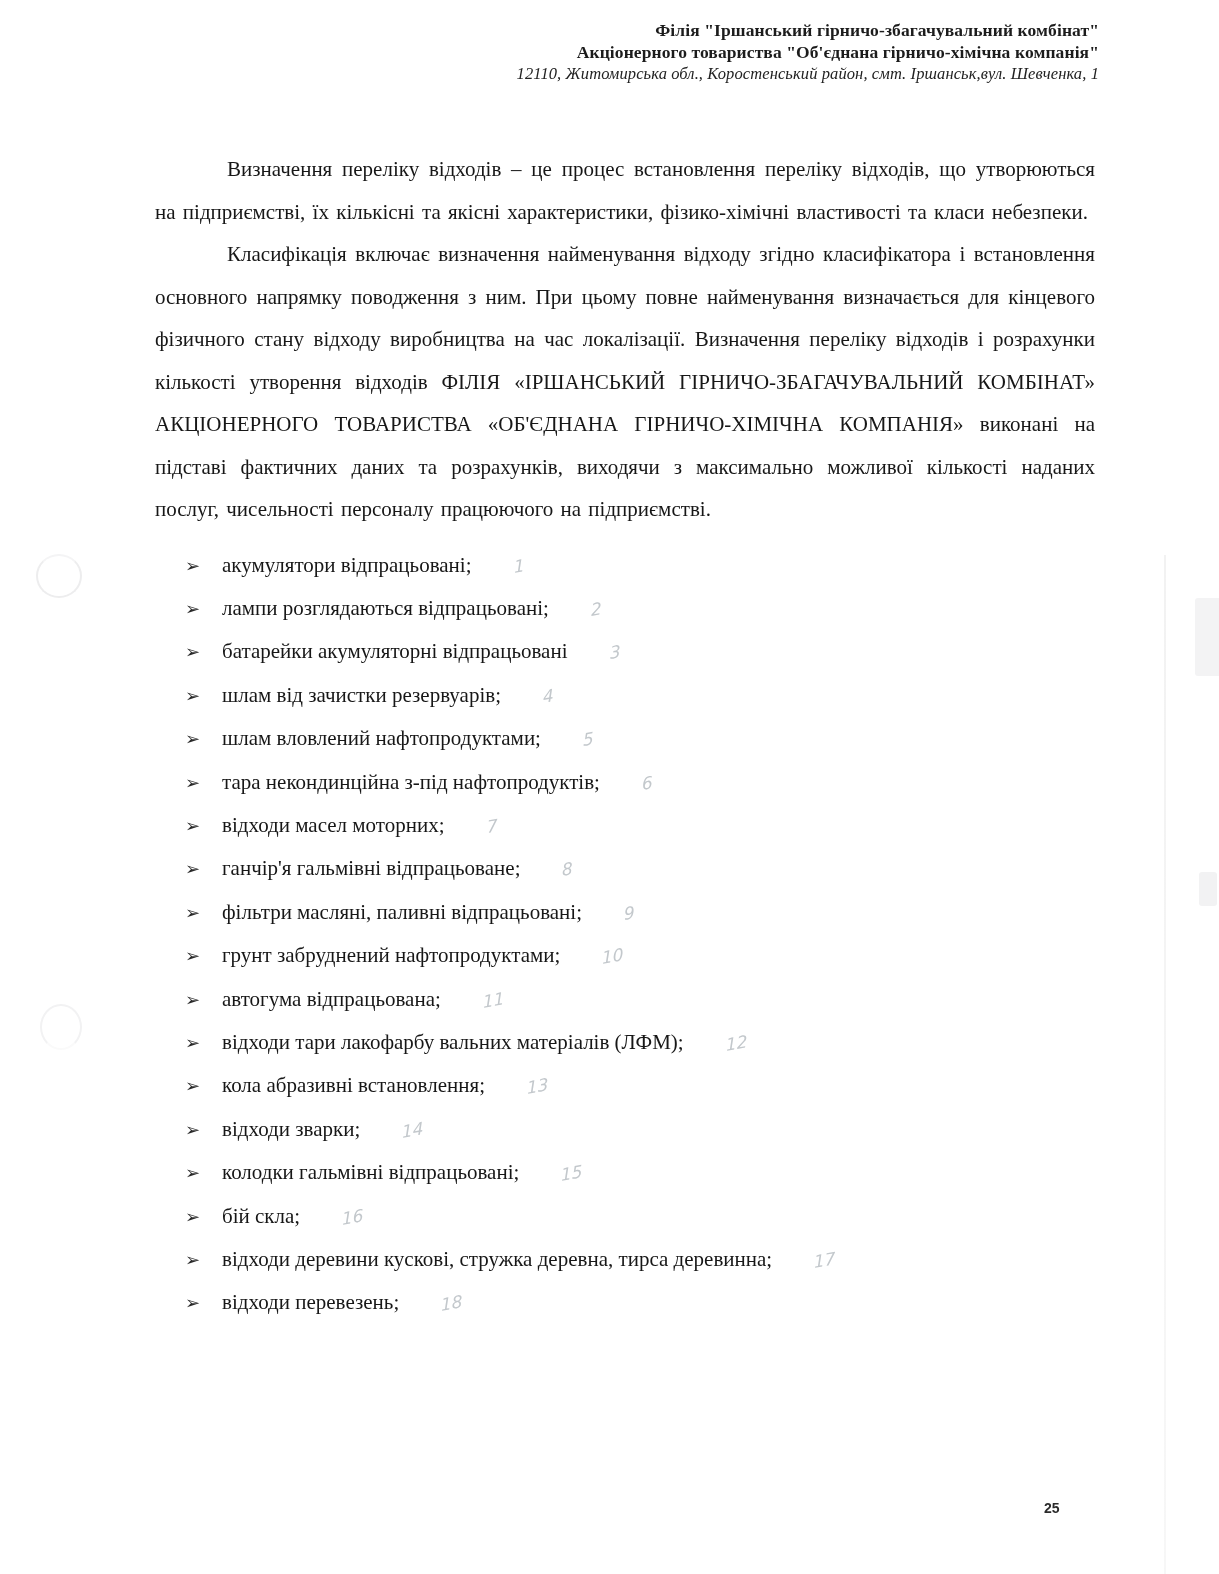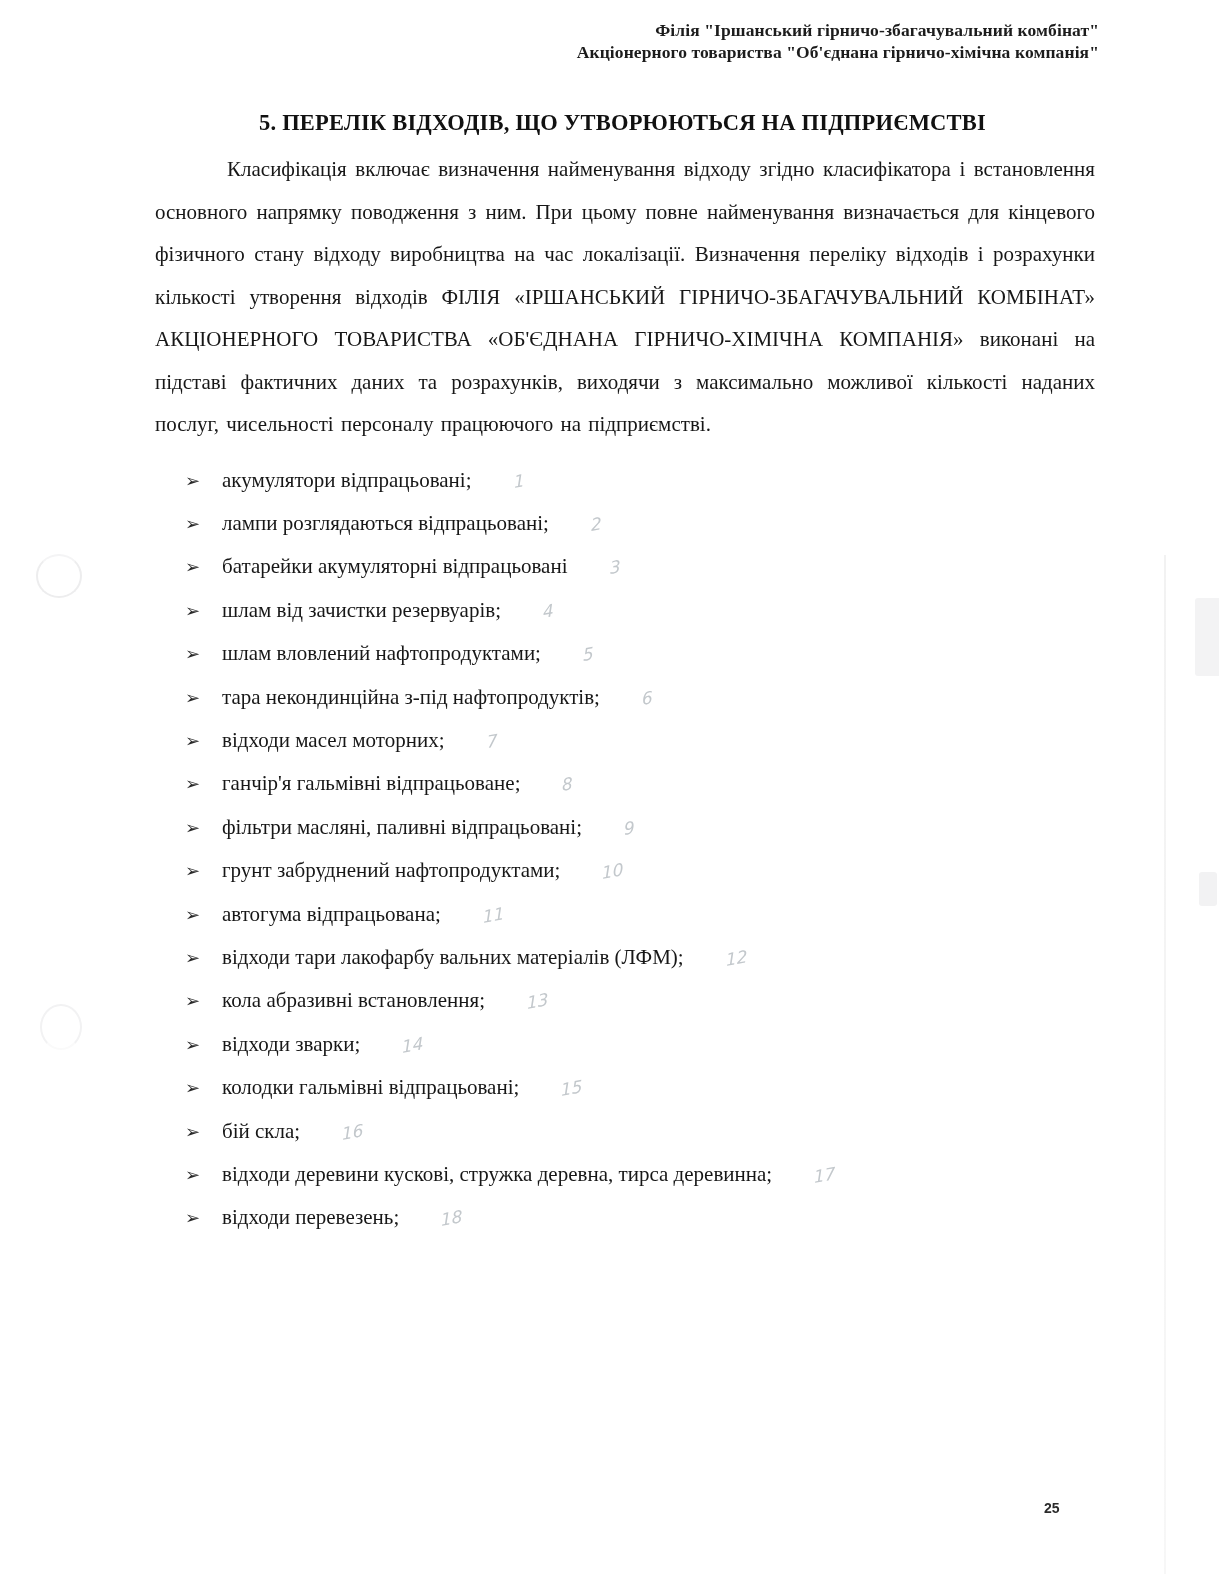--- a/index.html
+++ b/index.html
@@ -119,25 +119,26 @@
   }
 </style>
 </head>
 <body>
 
 <div class="page">
 
   <div class="doc-header">
     <div>Філія "Іршанський гірничо-збагачувальний комбінат"</div>
     <div>Акціонерного товариства "Об'єднана гірничо-хімічна компанія"</div>
+    <div class="addr">12110, Житомирська обл., Коростенський район, смт. Іршанськ,вул. Шевченка, 1</div>
   </div>
 
-  <div class="doc-title">5. ПЕРЕЛІК ВІДХОДІВ, ЩО УТВОРЮЮТЬСЯ НА ПІДПРИЄМСТВІ</div>
 
   <div class="doc-body">
+    <p>Визначення переліку відходів – це процес встановлення переліку відходів, що утворюються на підприємстві, їх кількісні та якісні характеристики, фізико-хімічні властивості та класи небезпеки.</p>
     <p>Класифікація включає визначення найменування відходу згідно класифікатора і встановлення основного напрямку поводження з ним. При цьому повне найменування визначається для кінцевого фізичного стану відходу виробництва на час локалізації. Визначення переліку відходів і розрахунки кількості утворення відходів ФІЛІЯ «ІРШАНСЬКИЙ ГІРНИЧО-ЗБАГАЧУВАЛЬНИЙ КОМБІНАТ» АКЦІОНЕРНОГО ТОВАРИСТВА «ОБ'ЄДНАНА ГІРНИЧО-ХІМІЧНА КОМПАНІЯ» виконані на підставі фактичних даних та розрахунків, виходячи з максимально можливої кількості наданих послуг, чисельності персоналу працюючого на підприємстві.</p>
 
     <ul class="waste-list">
       <li><span class="bullet">➢</span><span>акумулятори відпрацьовані;</span><span class="pencil-note">1</span></li>
       <li><span class="bullet">➢</span><span>лампи розглядаються відпрацьовані;</span><span class="pencil-note">2</span></li>
       <li><span class="bullet">➢</span><span>батарейки акумуляторні відпрацьовані</span><span class="pencil-note">3</span></li>
       <li><span class="bullet">➢</span><span>шлам від зачистки резервуарів;</span><span class="pencil-note">4</span></li>
       <li><span class="bullet">➢</span><span>шлам вловлений нафтопродуктами;</span><span class="pencil-note">5</span></li>
       <li><span class="bullet">➢</span><span>тара некондинційна з-під нафтопродуктів;</span><span class="pencil-note">6</span></li>
       <li><span class="bullet">➢</span><span>відходи масел моторних;</span><span class="pencil-note">7</span></li>

